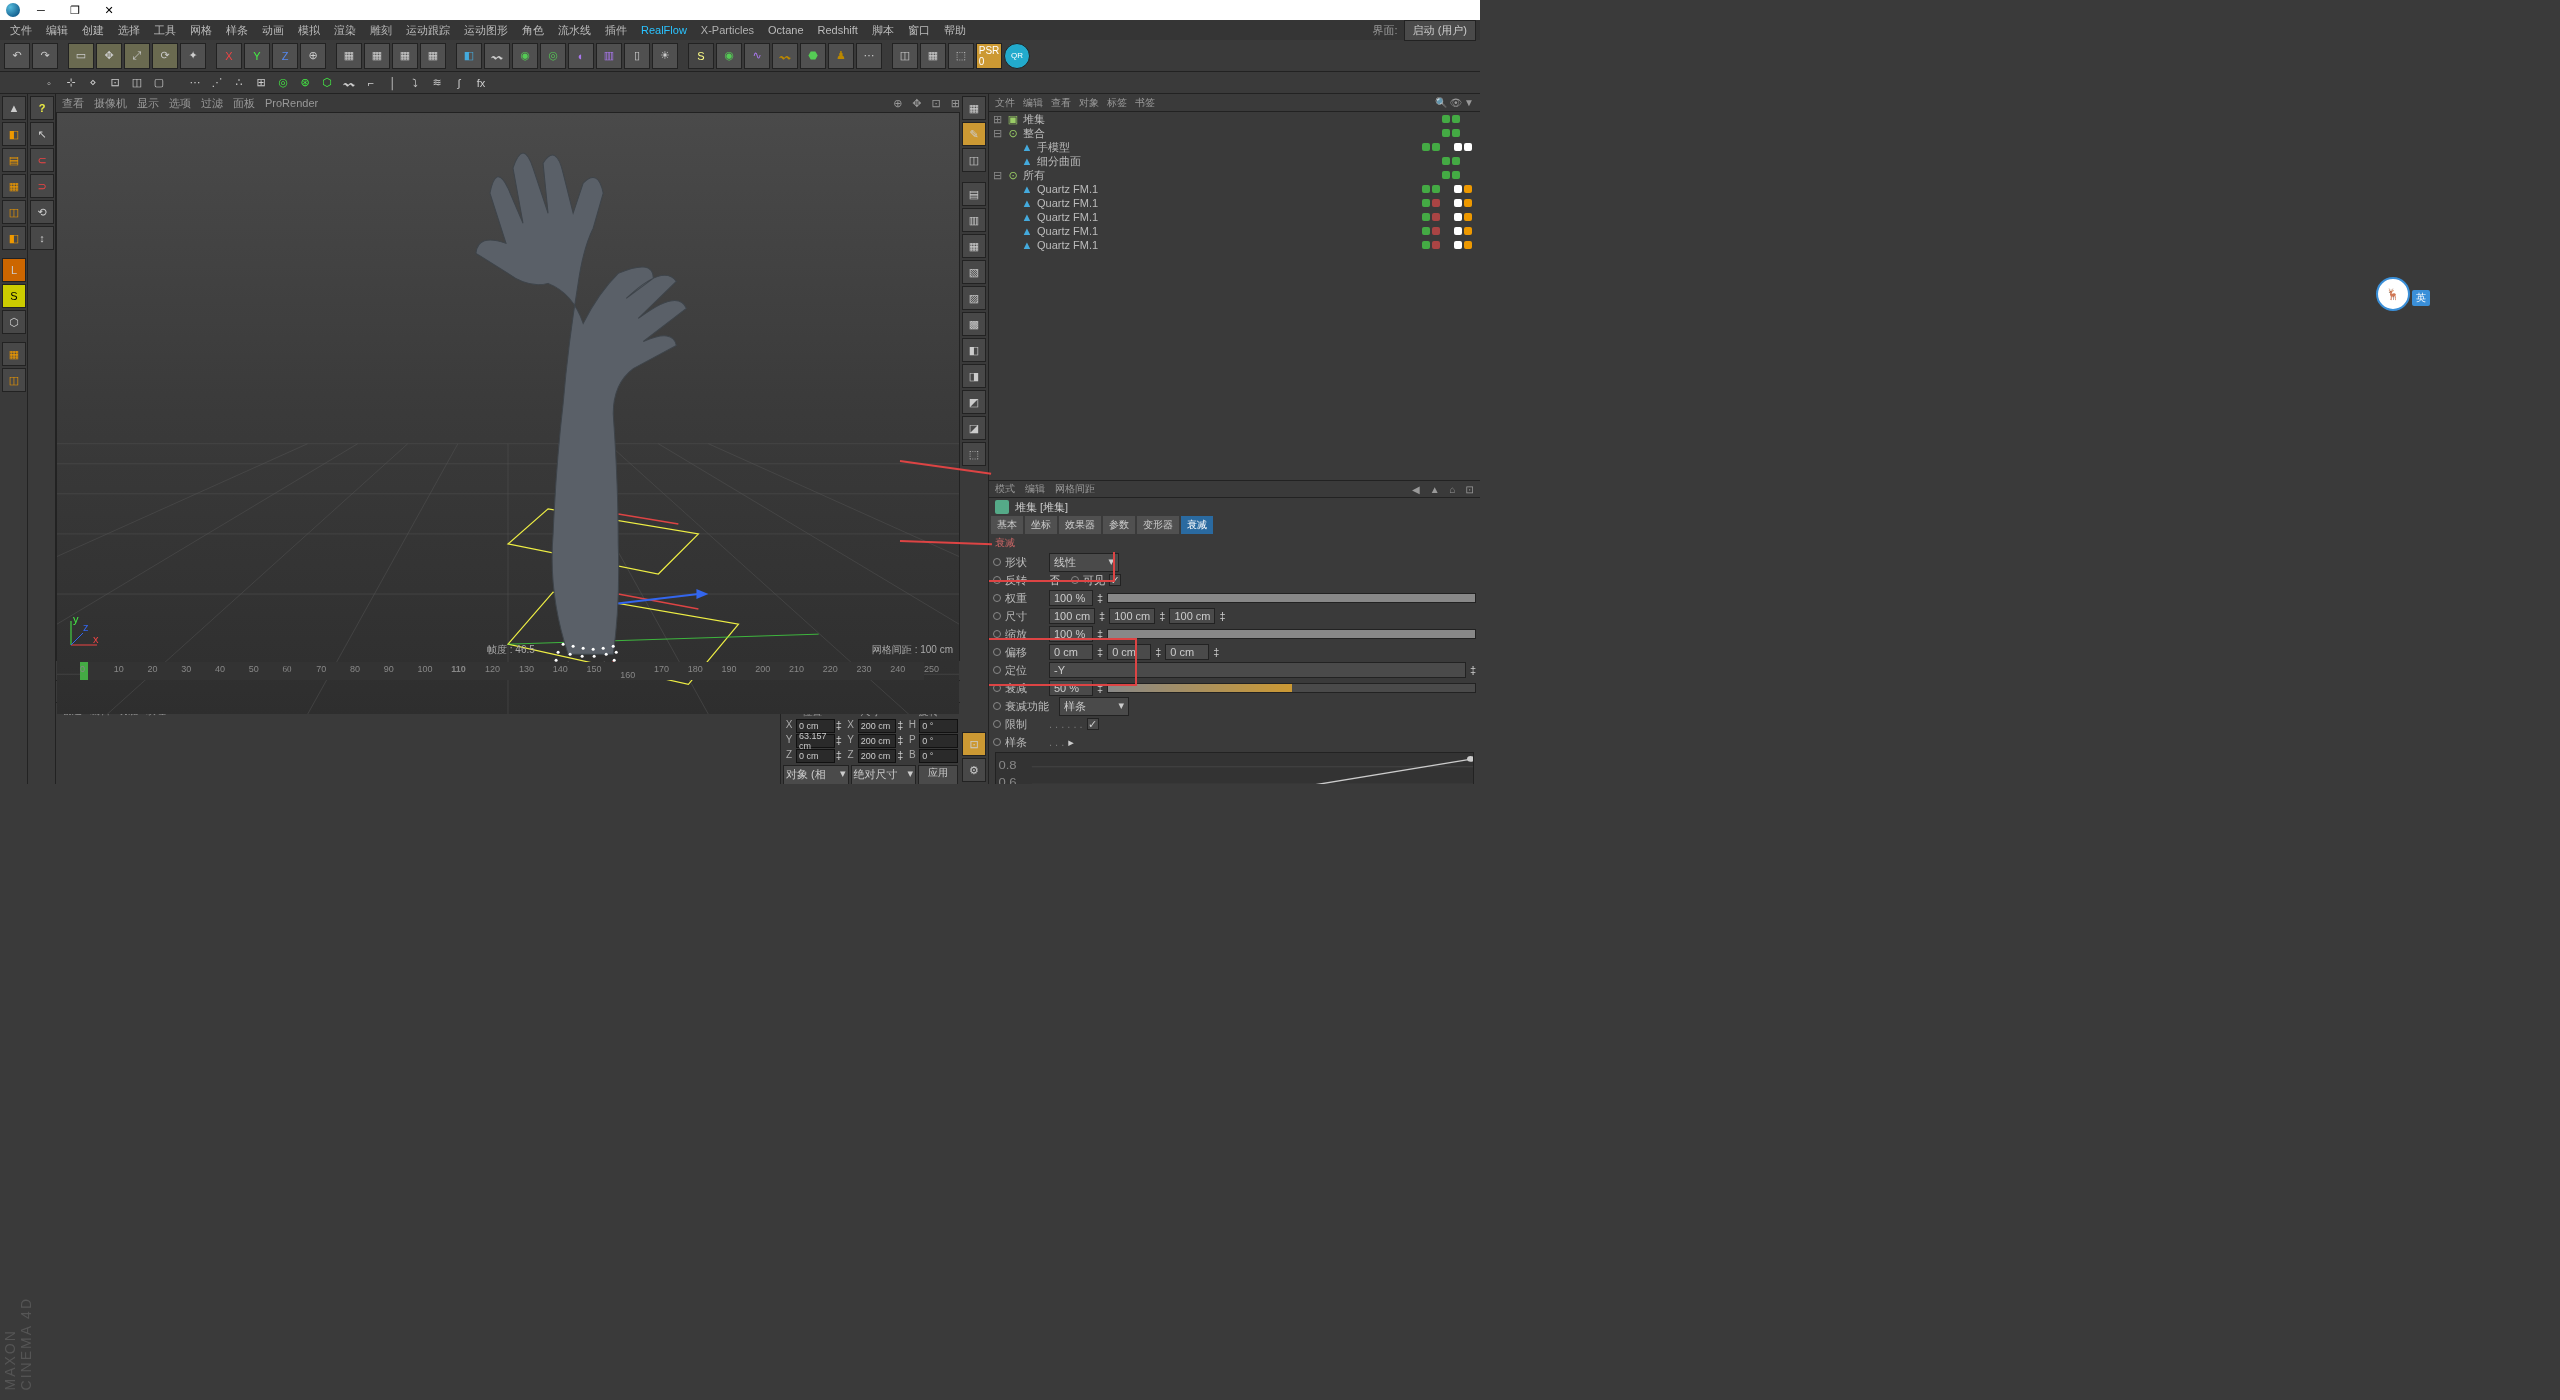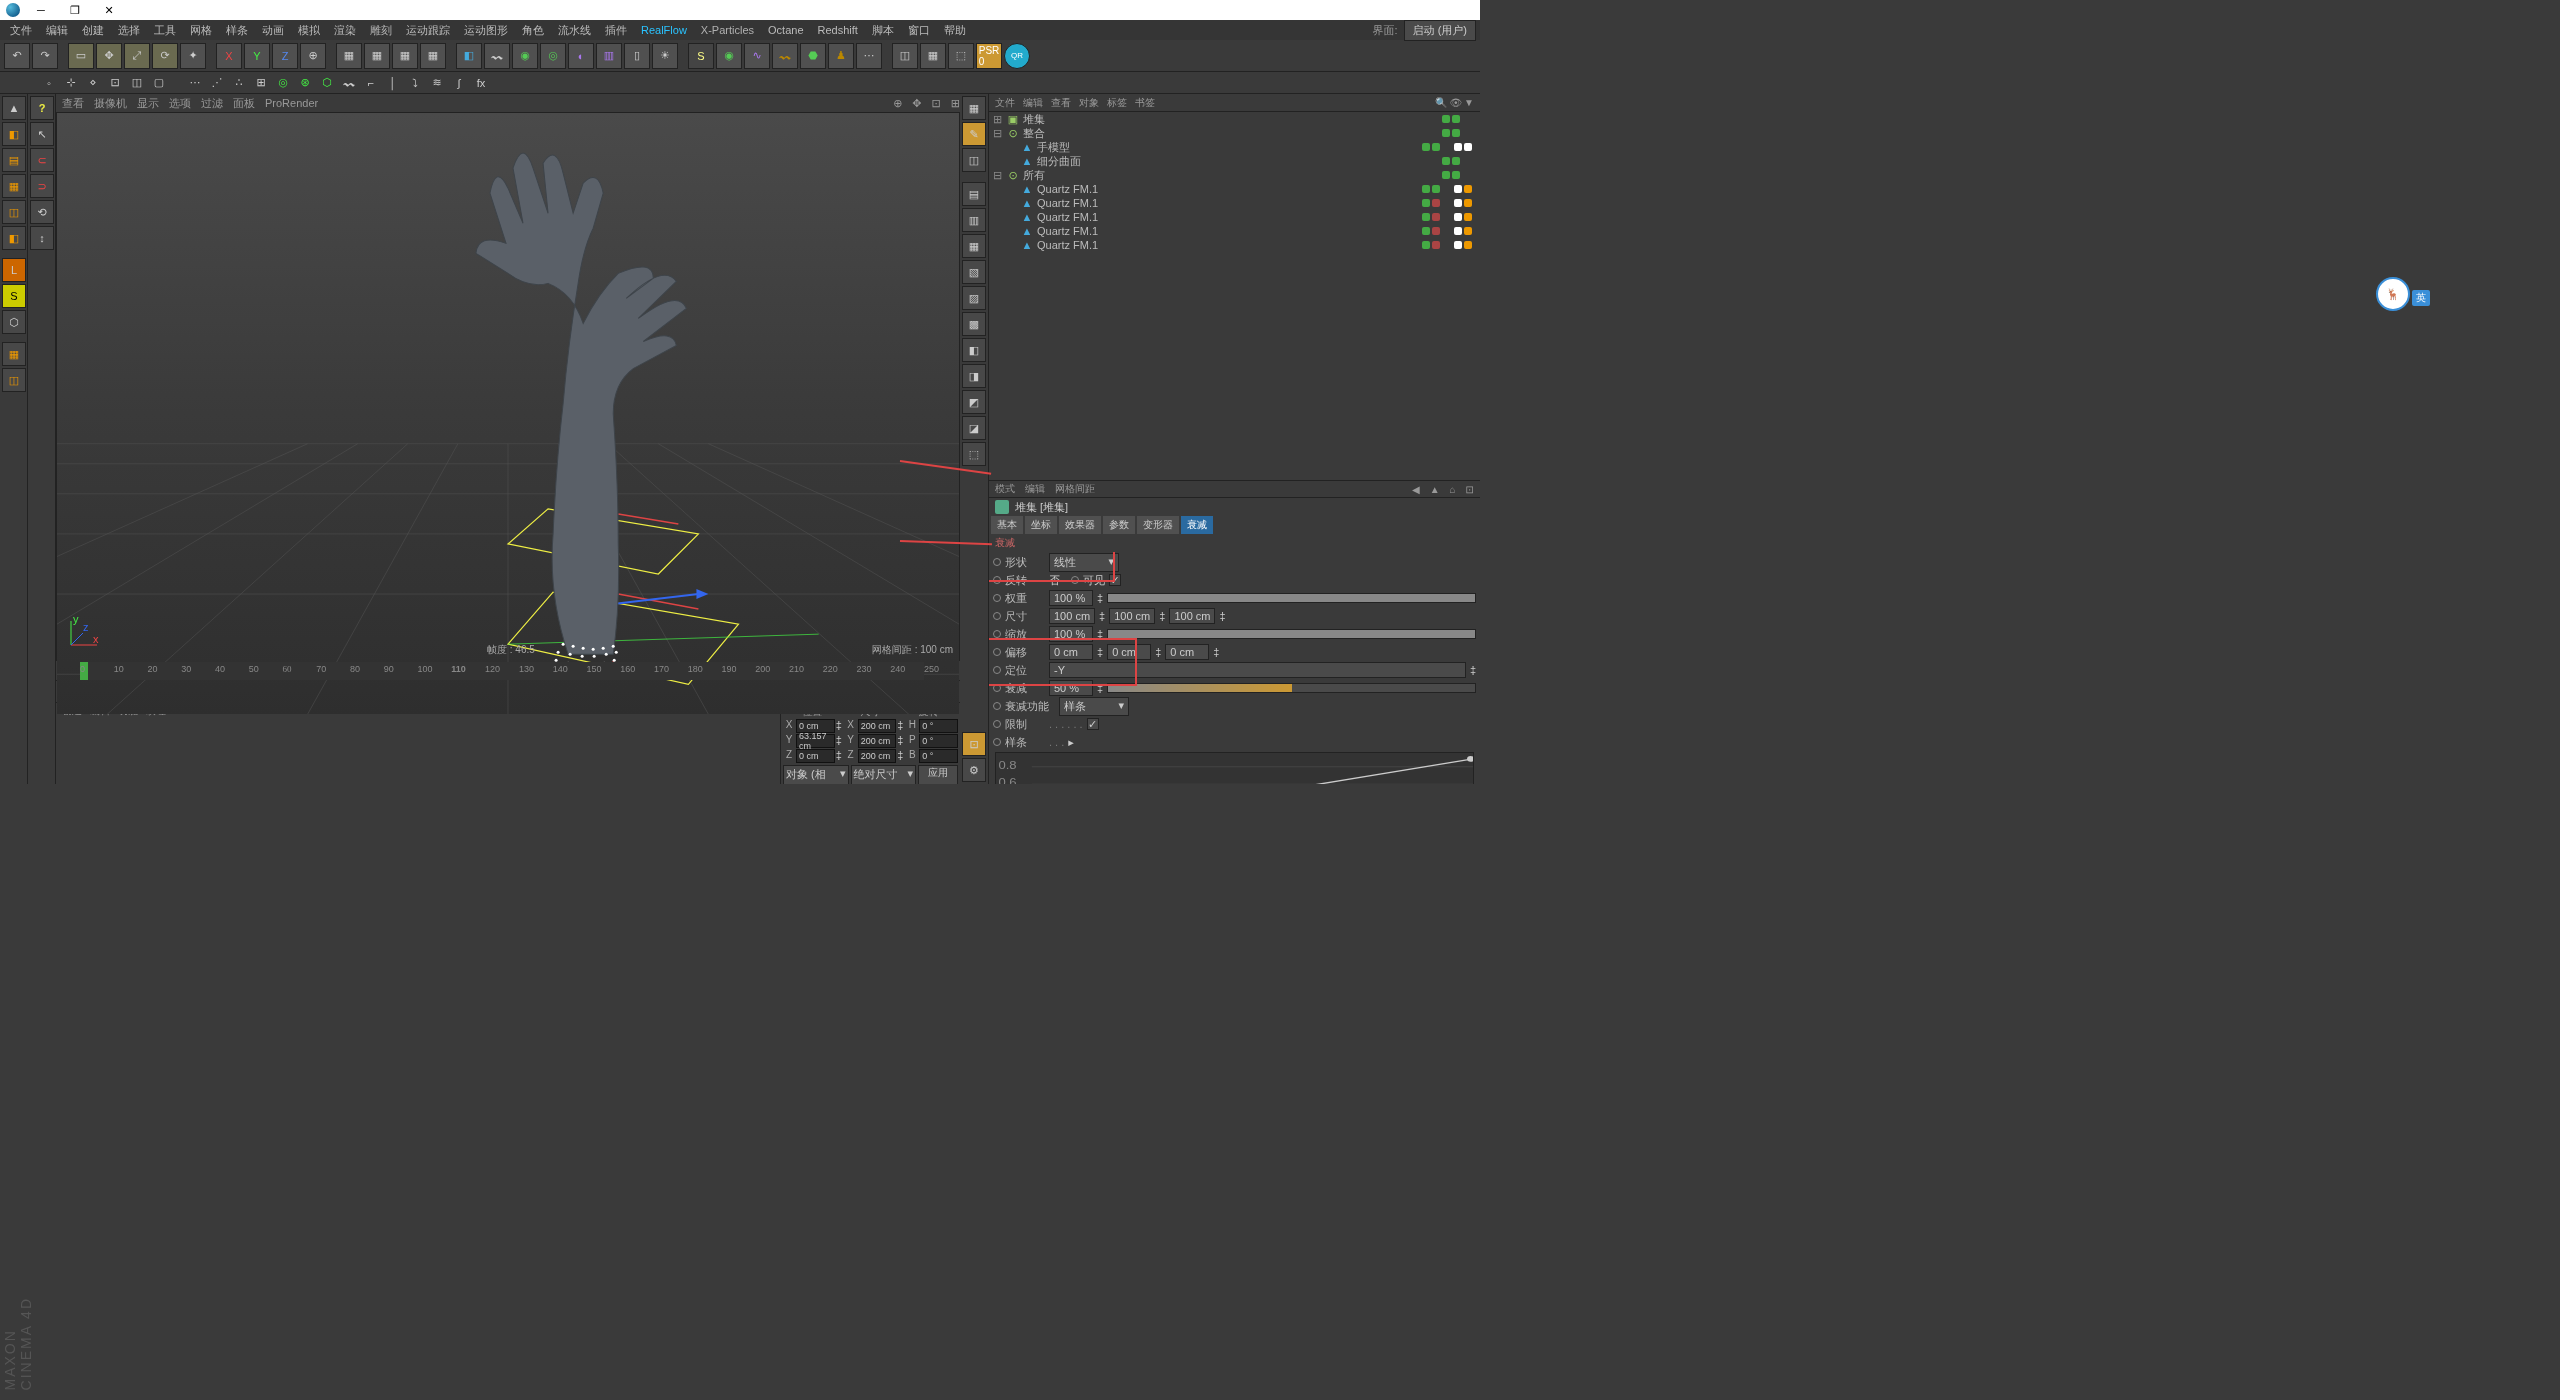--- a/index.html
+++ b/index.html
@@ -360,21 +360,21 @@
           <span class="tick" style="left: 24%; font-family: Liberation Serif, serif;">60</span>
           <span class="tick" style="left: 28%; text-align: center;">70</span>
           <span class="tick" style="left: 32%;">80</span>
           <span class="tick" style="left: 36%;">90</span>
           <span class="tick" style="left: 40%;">100</span>
           <span class="tick" style="left: 44%; font-weight: bold;">110</span>
           <span class="tick" style="left: 48%;">120</span>
           <span class="tick" style="left: 52%;">130</span>
           <span class="tick" style="left: 56%;">140</span>
           <span class="tick" style="left: 60%;">150</span>
-          <span class="tick" style="left: 64%;">160</span>
+          <span class="tick" style="left: 64%; margin-top: 6px;">160</span>
           <span class="tick" style="left: 68%;">170</span>
           <span class="tick" style="left: 72%;">180</span>
           <span class="tick" style="left: 76%;">190</span>
           <span class="tick" style="left: 80%;">200</span>
           <span class="tick" style="left: 84%;">210</span>
           <span class="tick" style="left: 88%;">220</span>
           <span class="tick" style="left: 92%;">230</span>
           <span class="tick" style="left: 96%;">240</span>
           <span class="tick" style="left: 100%;">250</span>
         </div>

